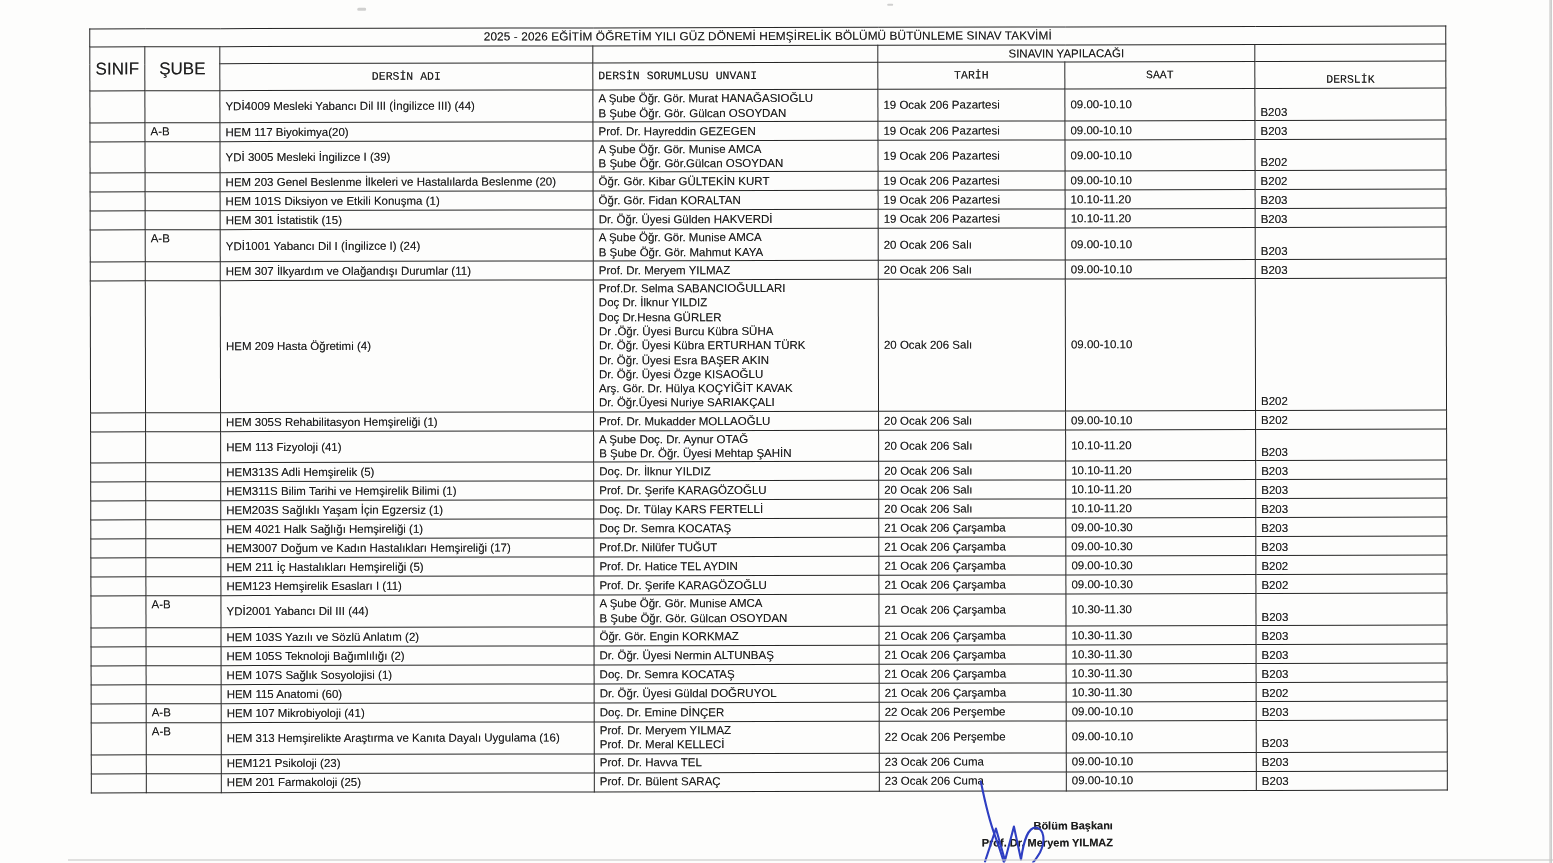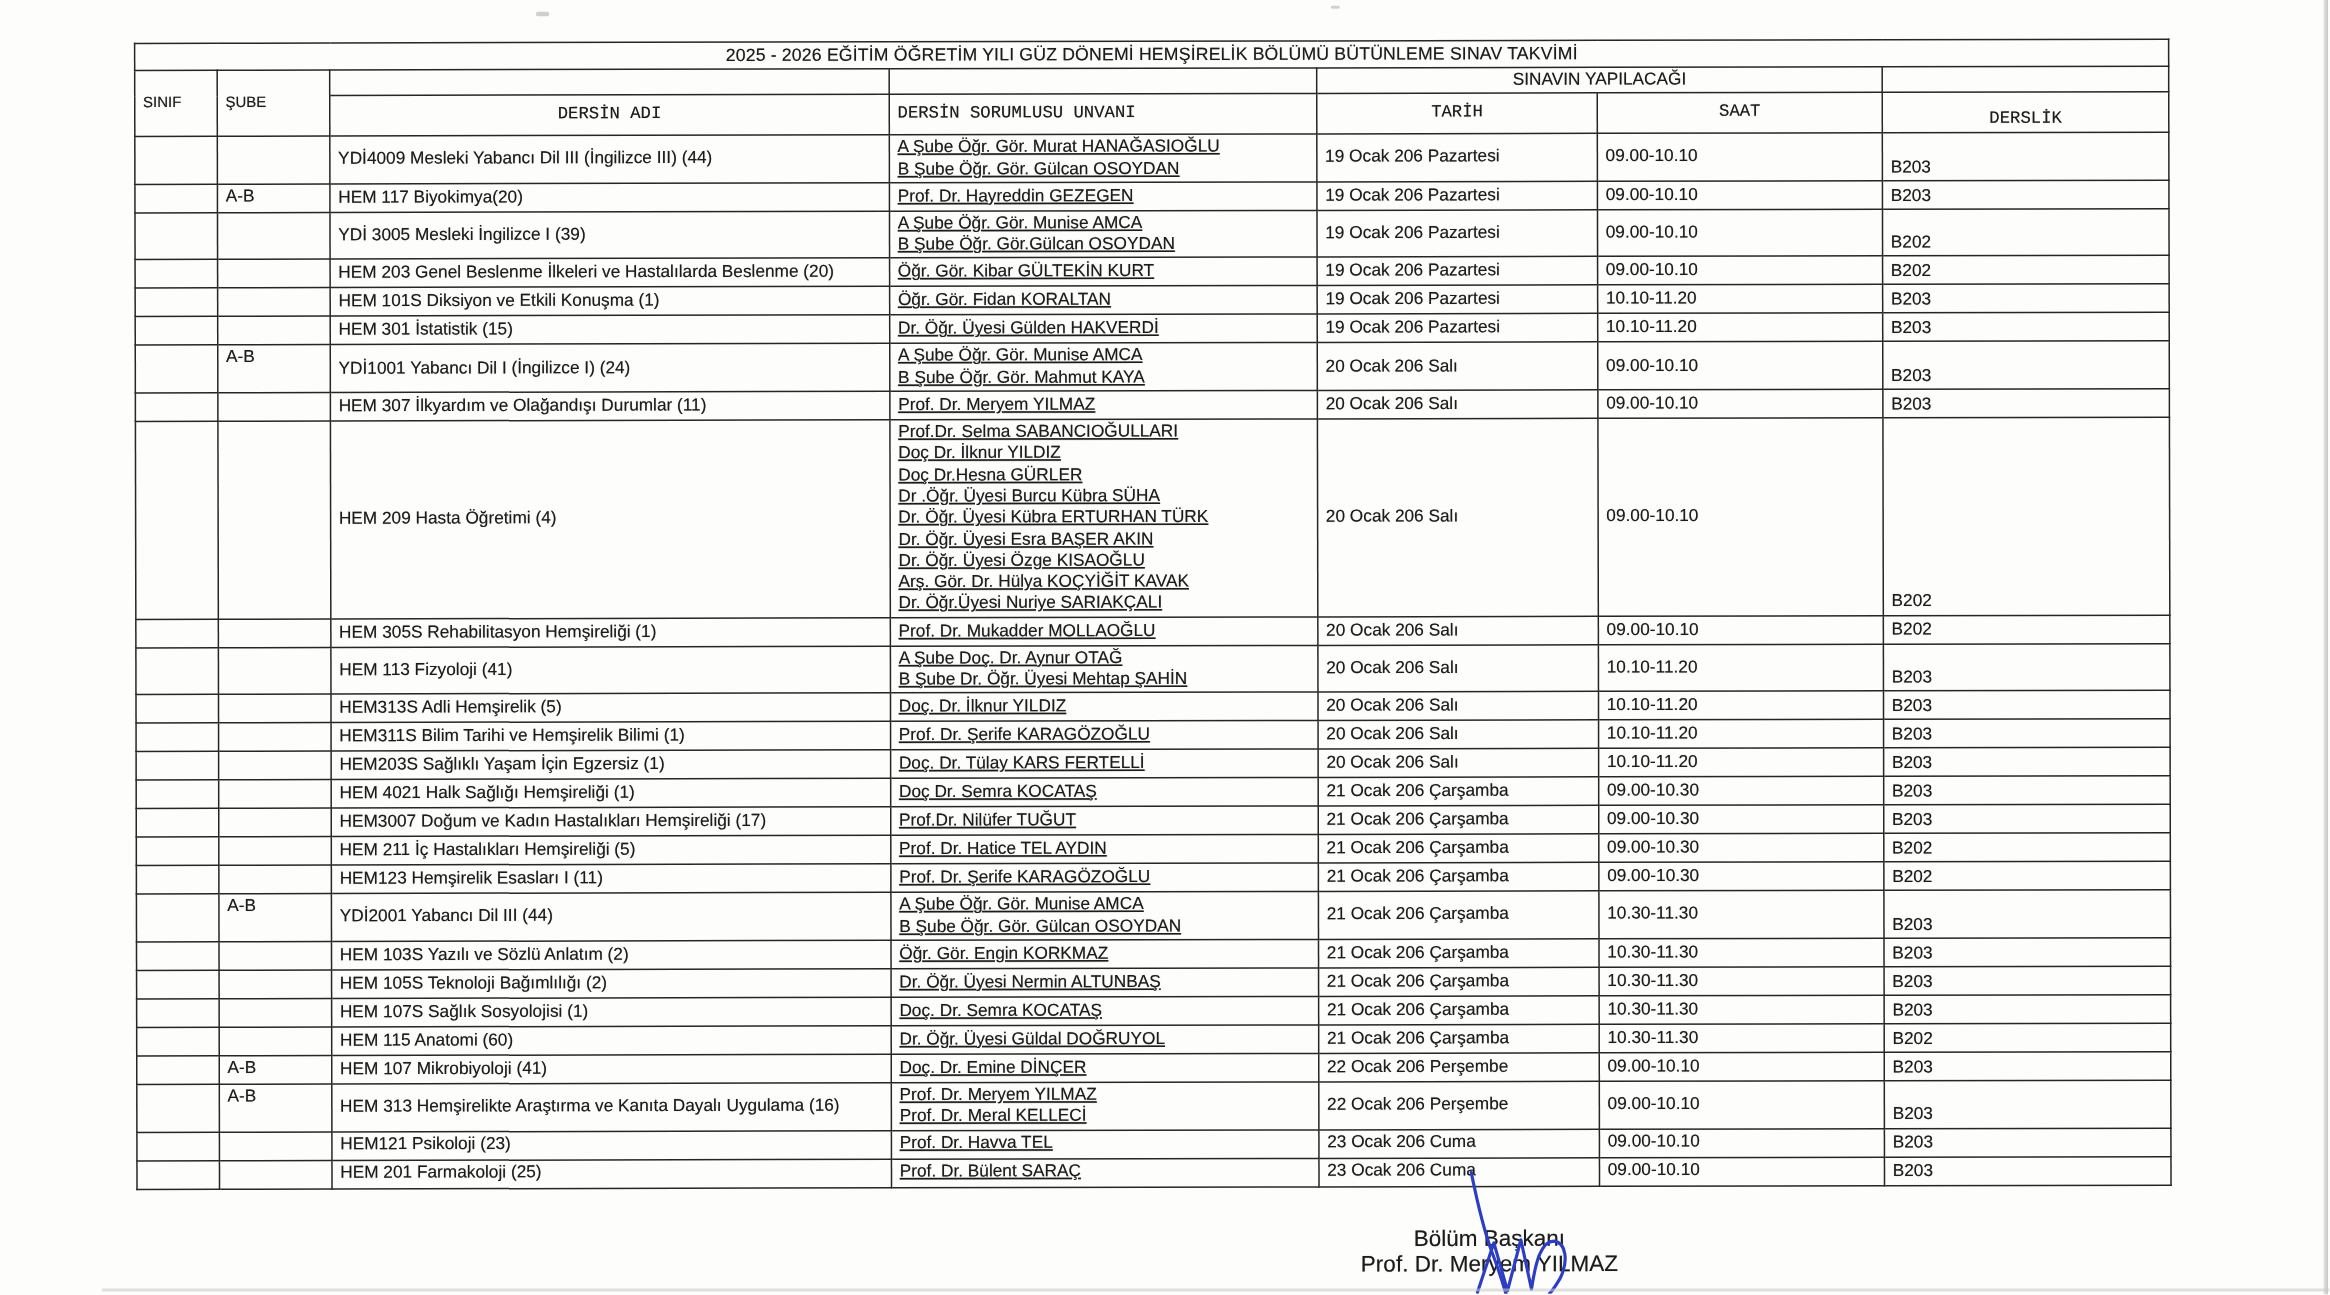--- a/index.html
+++ b/index.html
@@ -25,38 +25,39 @@
     border:1.6px solid #262626;
     padding:1px 5px;
     font-weight:400;
     overflow:hidden;
   }
   th.title-cell{
     text-align:center;font-size:11.8px;height:15px;padding:0 4px;
     letter-spacing:0.1px;
   }
   th{white-space:nowrap;}
-  th.h-sinif,th.h-sube{text-align:left;vertical-align:middle;font-size:10px;}
+  th.h-sinif,th.h-sube{text-align:center;vertical-align:middle;font-size:17px;}
   th.h-spacer{height:14px;padding:0;}
   th.h-mid{text-align:center;vertical-align:middle;}
   th.h-sub{text-align:center;vertical-align:middle;height:24px;font-family:Liberation Mono, monospace;}
   th.h-sorumlu{text-align:left;}
   th.h-derslik{vertical-align:bottom;padding-bottom:3px;margin-top:30px;}
   td.c-sinif{vertical-align:middle;}
   td.c-sube{vertical-align:top;}
   td.c-ders{vertical-align:middle;}
-  td.c-sorumlu{vertical-align:middle;white-space:pre-line;text-decoration:underline;}
+  td.c-sorumlu{vertical-align:middle;white-space:pre-line;}
   td.c-tarih{vertical-align:middle;}
   td.c-saat{vertical-align:middle;}
   td.c-derslik{vertical-align:bottom;padding-bottom:2px;}
   tbody tr{height:19px;}
   .footer{
     position:absolute;left:872px;top:818px;width:240px;
-    text-align:center;font-size:15px;line-height:17px;
+    text-align:right;font-size:11px;line-height:17px;
     text-shadow:0 0 0.5px rgba(25,25,25,0.5);
+    font-weight:bold;
   }
   .signature{
     position:absolute;left:940px;top:778px;width:170px;height:85px;
     z-index:3;pointer-events:none;
   }
   .artifact{position:absolute;background:#9a9a9a;opacity:0.45;border-radius:2px;}
   .artifact.a1{left:358px;top:7px;width:9px;height:3px;}
   .artifact.a2{left:888px;top:4px;width:6px;height:2px;}
   .edge-right{
     position:absolute;right:1px;top:0;width:3px;height:100%;

